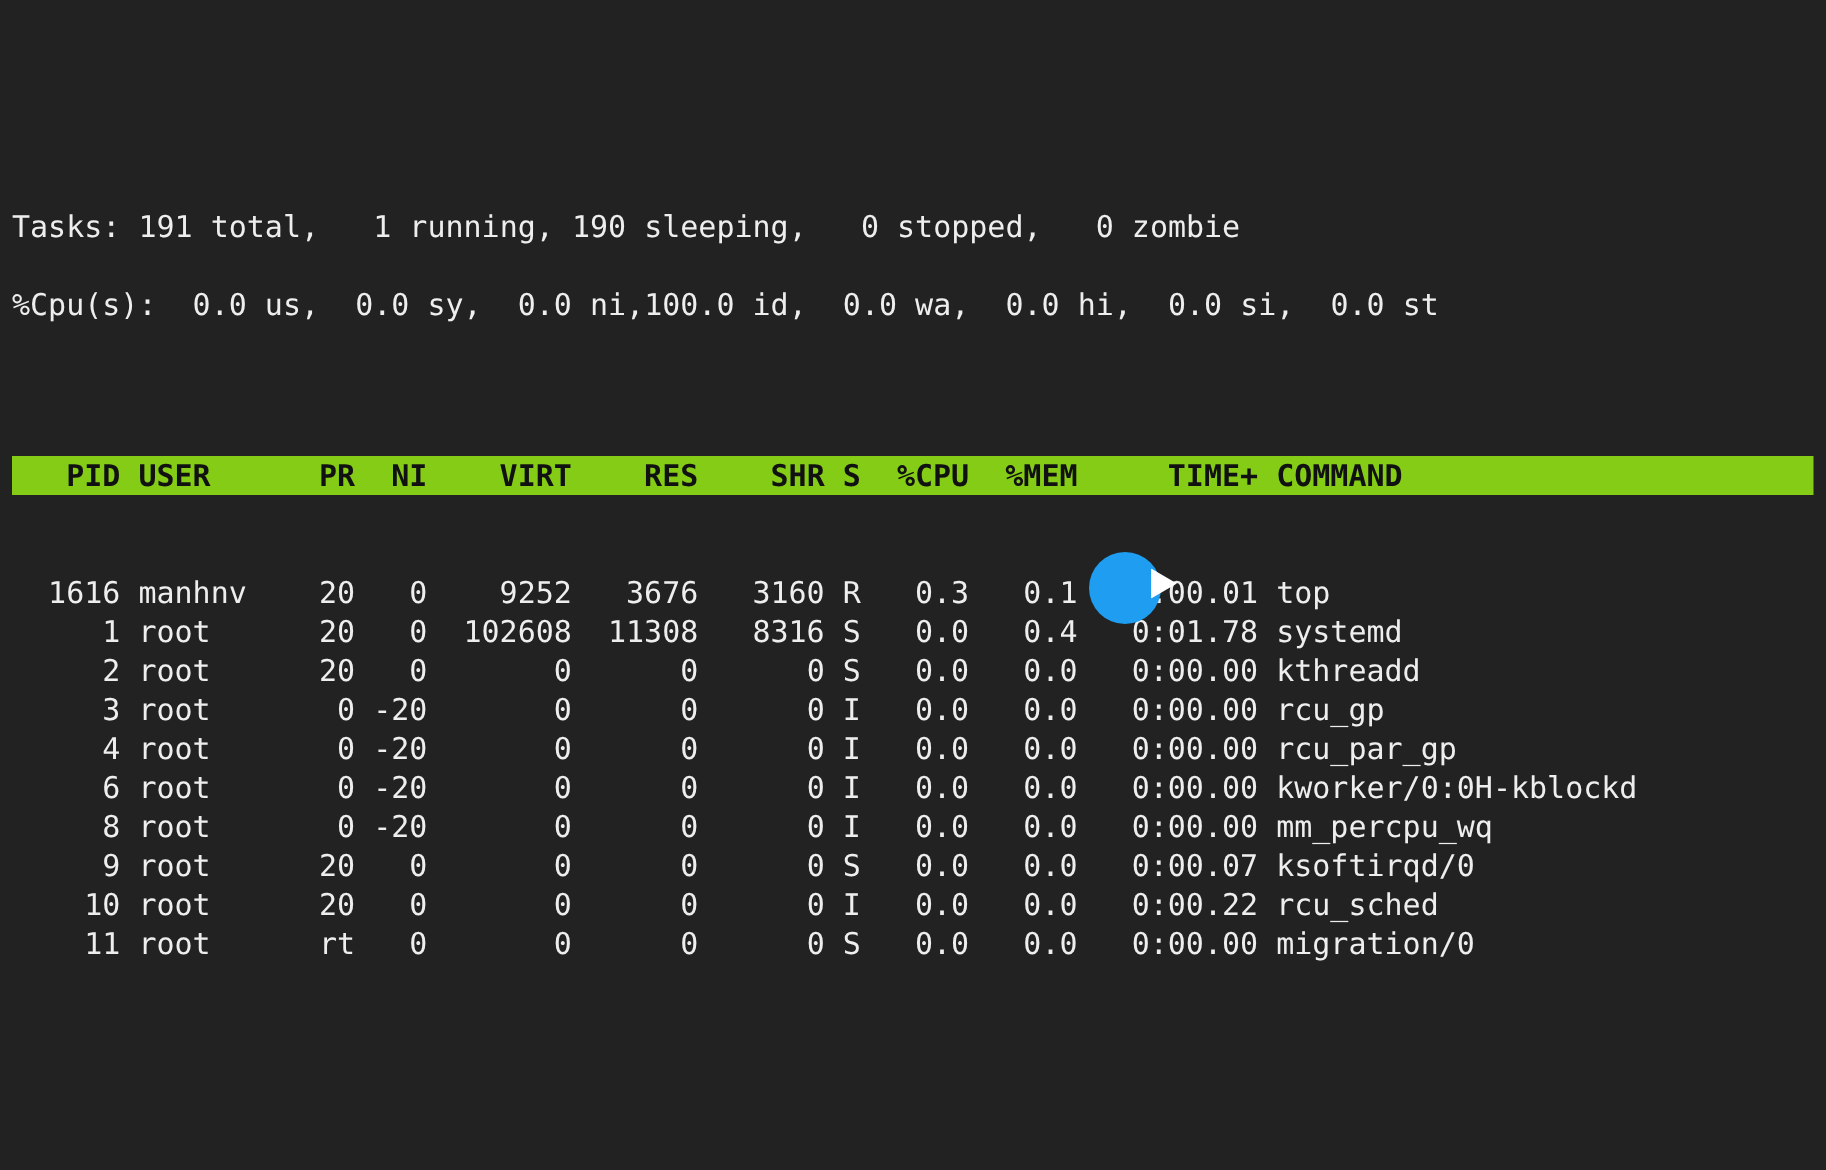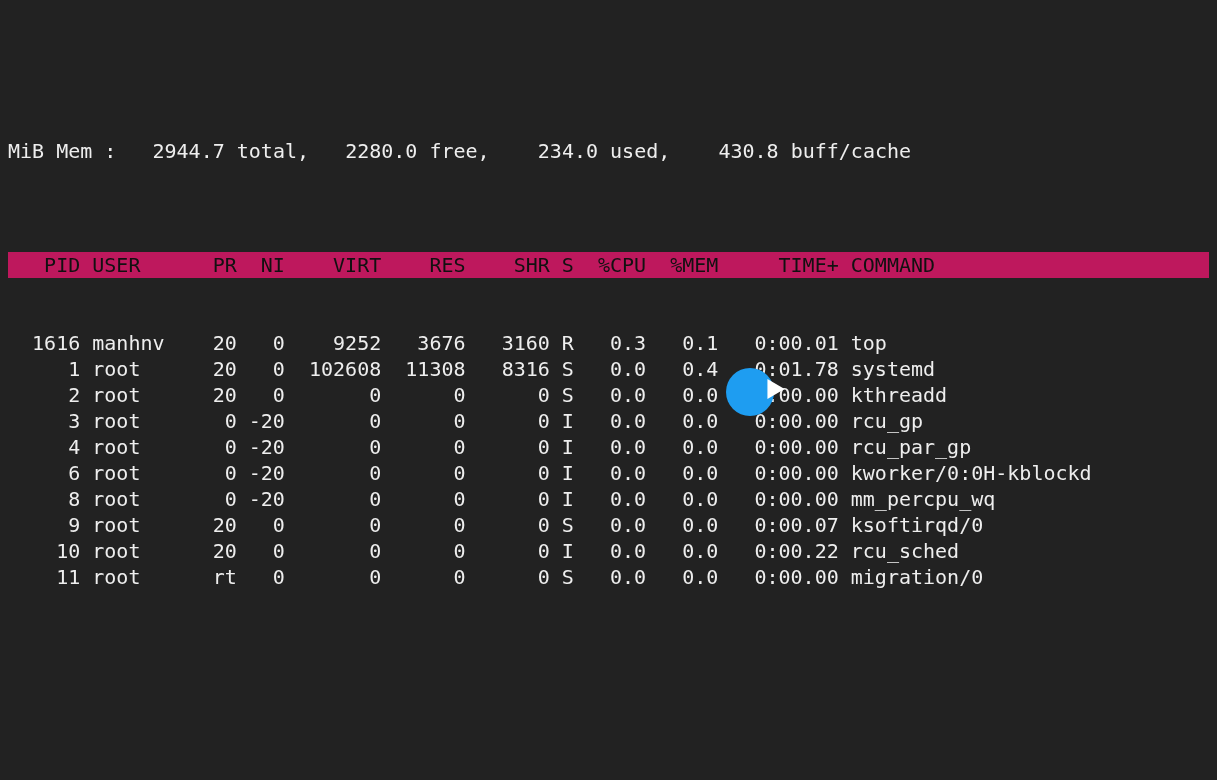--- a/index.html
+++ b/index.html
@@ -11,23 +11,23 @@
     line-height: 1.3;
     padding: 8px;
     white-space: pre;
     width: 1217px;
     height: 780px;
     overflow: hidden;
     position: relative;
   }
   .summary { padding-bottom: 10px; }
   .header-row {
-    background: #be185d;
+    background: #84cc16;
     color: #111;
-    font-weight: normal;
+    font-weight: bold;
   }
   .row span, .header-row span { display: inline-block; }
   .c-pid  { width: 6ch; text-align: right; }
   .c-user { width: 9ch; text-align: left; padding-left: 1ch; }
   .c-pr   { width: 4ch; text-align: right; }
   .c-ni   { width: 4ch; text-align: right; }
   .c-virt { width: 8ch; text-align: right; }
   .c-res  { width: 7ch; text-align: right; }
   .c-shr  { width: 7ch; text-align: right; }
   .c-s    { width: 2ch; text-align: left; padding-left:1ch;}
@@ -49,21 +49,22 @@
     cursor: pointer;
   }
   .play-button svg { fill: #fff; width:18px; height:20px; margin-left:3px;}
 </style>
 </head>
 <body>
 
 
 
 <div class="summary">
-<div>MiB Mem :   2944.7 total,   2280.0 free,    234.0 used,    430.8 buff/cache</div>
+<div>Tasks: 191 total,   1 running, 190 sleeping,   0 stopped,   0 zombie</div>
+<div>%Cpu(s):  0.0 us,  0.0 sy,  0.0 ni,100.0 id,  0.0 wa,  0.0 hi,  0.0 si,  0.0 st</div>
 </div>
 
 <div class="header-row"><span class="c-pid">PID</span><span class="c-user">USER</span><span class="c-pr">PR</span><span class="c-ni">NI</span><span class="c-virt">VIRT</span><span class="c-res">RES</span><span class="c-shr">SHR</span><span class="c-s">S</span><span class="c-cpu">%CPU</span><span class="c-mem">%MEM</span><span class="c-time">TIME+</span><span class="c-cmd">COMMAND</span></div>
 
 <div id="process-list"><div class="row"><span class="c-pid">1616</span><span class="c-user">manhnv</span><span class="c-pr">20</span><span class="c-ni">0</span><span class="c-virt">9252</span><span class="c-res">3676</span><span class="c-shr">3160</span><span class="c-s">R</span><span class="c-cpu">0.3</span><span class="c-mem">0.1</span><span class="c-time">0:00.01</span><span class="c-cmd">top</span></div><div class="row"><span class="c-pid">1</span><span class="c-user">root</span><span class="c-pr">20</span><span class="c-ni">0</span><span class="c-virt">102608</span><span class="c-res">11308</span><span class="c-shr">8316</span><span class="c-s">S</span><span class="c-cpu">0.0</span><span class="c-mem">0.4</span><span class="c-time">0:01.78</span><span class="c-cmd">systemd</span></div><div class="row"><span class="c-pid">2</span><span class="c-user">root</span><span class="c-pr">20</span><span class="c-ni">0</span><span class="c-virt">0</span><span class="c-res">0</span><span class="c-shr">0</span><span class="c-s">S</span><span class="c-cpu">0.0</span><span class="c-mem">0.0</span><span class="c-time">0:00.00</span><span class="c-cmd">kthreadd</span></div><div class="row"><span class="c-pid">3</span><span class="c-user">root</span><span class="c-pr">0</span><span class="c-ni">-20</span><span class="c-virt">0</span><span class="c-res">0</span><span class="c-shr">0</span><span class="c-s">I</span><span class="c-cpu">0.0</span><span class="c-mem">0.0</span><span class="c-time">0:00.00</span><span class="c-cmd">rcu_gp</span></div><div class="row"><span class="c-pid">4</span><span class="c-user">root</span><span class="c-pr">0</span><span class="c-ni">-20</span><span class="c-virt">0</span><span class="c-res">0</span><span class="c-shr">0</span><span class="c-s">I</span><span class="c-cpu">0.0</span><span class="c-mem">0.0</span><span class="c-time">0:00.00</span><span class="c-cmd">rcu_par_gp</span></div><div class="row"><span class="c-pid">6</span><span class="c-user">root</span><span class="c-pr">0</span><span class="c-ni">-20</span><span class="c-virt">0</span><span class="c-res">0</span><span class="c-shr">0</span><span class="c-s">I</span><span class="c-cpu">0.0</span><span class="c-mem">0.0</span><span class="c-time">0:00.00</span><span class="c-cmd">kworker/0:0H-kblockd</span></div><div class="row"><span class="c-pid">8</span><span class="c-user">root</span><span class="c-pr">0</span><span class="c-ni">-20</span><span class="c-virt">0</span><span class="c-res">0</span><span class="c-shr">0</span><span class="c-s">I</span><span class="c-cpu">0.0</span><span class="c-mem">0.0</span><span class="c-time">0:00.00</span><span class="c-cmd">mm_percpu_wq</span></div><div class="row"><span class="c-pid">9</span><span class="c-user">root</span><span class="c-pr">20</span><span class="c-ni">0</span><span class="c-virt">0</span><span class="c-res">0</span><span class="c-shr">0</span><span class="c-s">S</span><span class="c-cpu">0.0</span><span class="c-mem">0.0</span><span class="c-time">0:00.07</span><span class="c-cmd">ksoftirqd/0</span></div><div class="row"><span class="c-pid">10</span><span class="c-user">root</span><span class="c-pr">20</span><span class="c-ni">0</span><span class="c-virt">0</span><span class="c-res">0</span><span class="c-shr">0</span><span class="c-s">I</span><span class="c-cpu">0.0</span><span class="c-mem">0.0</span><span class="c-time">0:00.22</span><span class="c-cmd">rcu_sched</span></div><div class="row"><span class="c-pid">11</span><span class="c-user">root</span><span class="c-pr">rt</span><span class="c-ni">0</span><span class="c-virt">0</span><span class="c-res">0</span><span class="c-shr">0</span><span class="c-s">S</span><span class="c-cpu">0.0</span><span class="c-mem">0.0</span><span class="c-time">0:00.00</span><span class="c-cmd">migration/0</span></div></div>
 
 <div class="play-button">
   <span>
     <svg viewBox="0 0 12 14">
         <polygon points="0,0 12,7 0,14"></polygon>

